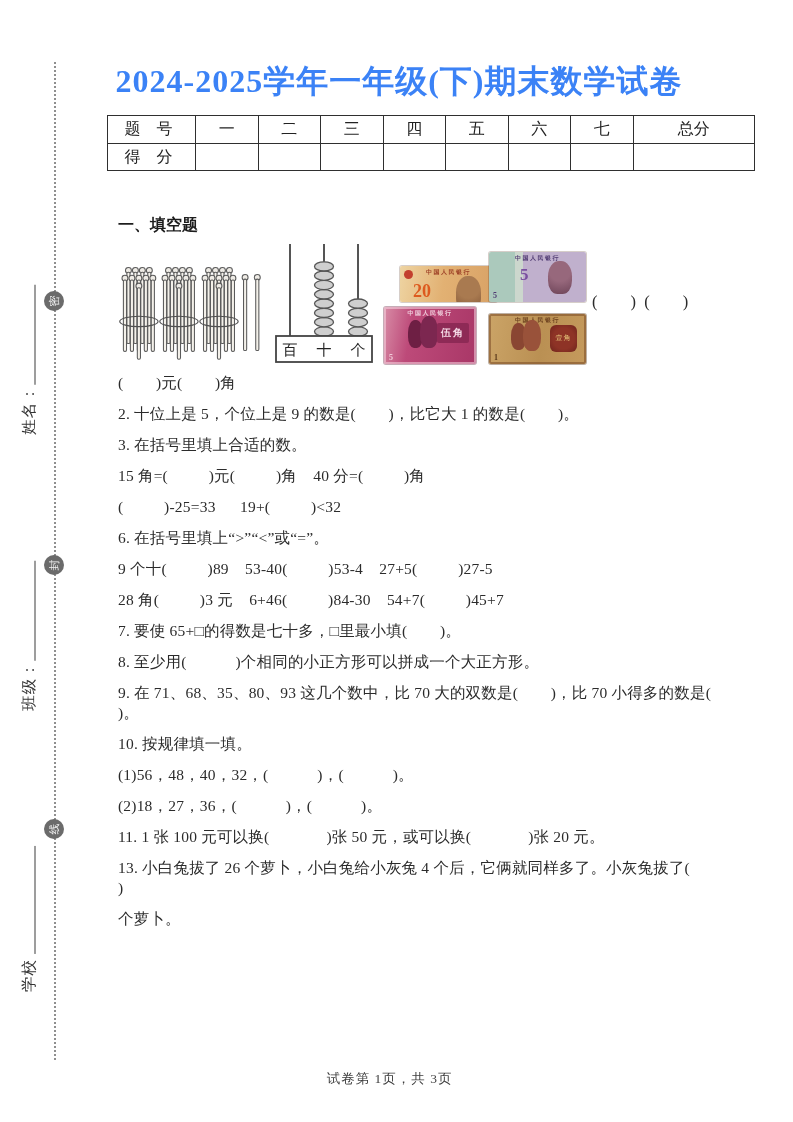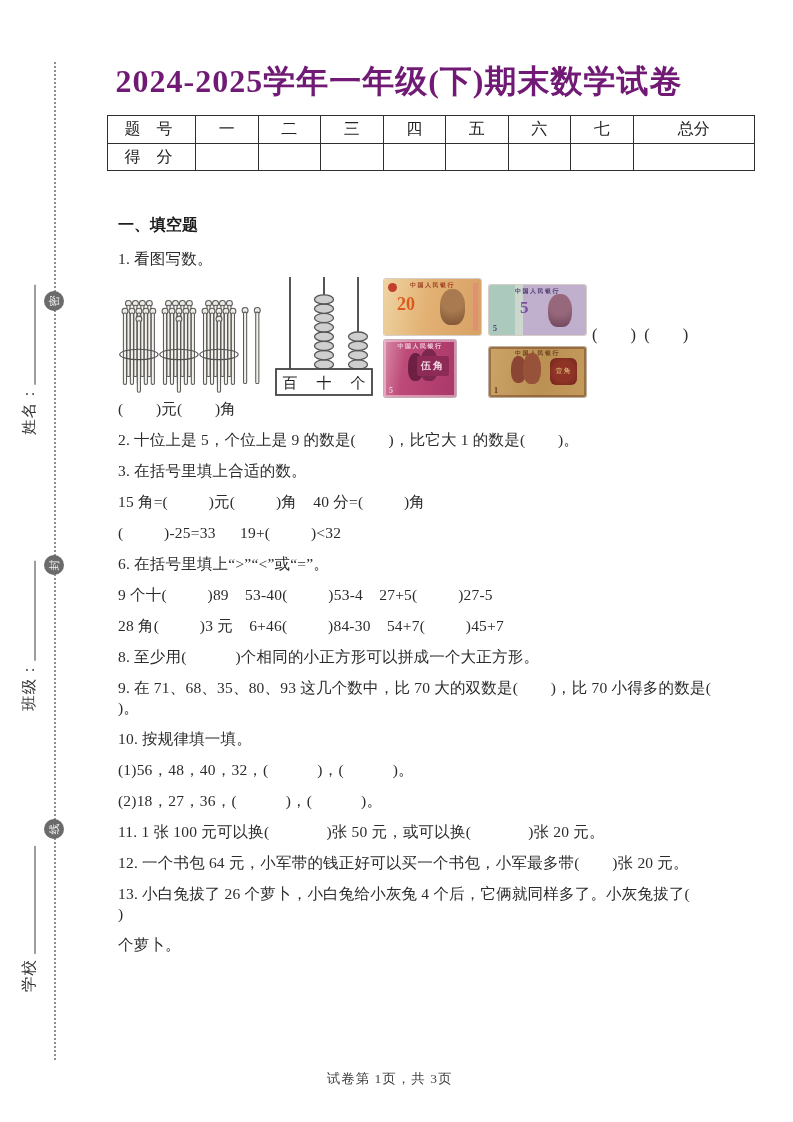--- a/index.html
+++ b/index.html
@@ -18,21 +18,21 @@
     transform:rotate(-90deg); }
   .vlabel { position:absolute; left:29px; transform:translate(-50%,-50%) rotate(-90deg);
     white-space:nowrap; font-size:15.5px; color:#333; letter-spacing:1px; }
   .blank-line { display:inline-block; width:100px; height:14px;
     border-bottom:1.5px solid #3c3c3c; vertical-align:-2px; }
   .blank-line.long { width:108px; }
 
   
   .content { position:absolute; left:75px; top:60px; width:648px; }
   .exam-title { text-align:center; font-size:32px; font-weight:bold; letter-spacing:1px;
-    color:#701a75; line-height:42px; }
+    color:#3b82f6; line-height:42px; }
   .exam-meta { text-align:right; font-size:15px; margin-top:4px; padding-right:6px; color:#333; }
   .exam-meta .lbl { color:#55616d; }
   .exam-meta .gap { display:inline-block; width:26px; }
 
   table.score { width:100%; margin-top:13px; border-collapse:collapse;margin-left:32px; }
   table.score td { border:1.5px solid #2f2f2f; text-align:center; font-size:16px;
     height:28px; color:#222; }
   table.score tr:last-child td { height:27px; }
   td.head-col { width:88px; letter-spacing:6px; }
 
@@ -49,43 +49,43 @@
   .money-grid { display:grid; grid-template-columns:99px 99px; gap:5px 6px;
     margin-left:10px; align-items:end; }
   .answer-blanks { font-size:16.5px; white-space:pre; margin:0 0 52px 4px; color:#2b2b2b; }
 
   .note { position:relative; overflow:hidden; border-radius:2px;
     box-shadow:0 0 0 1px rgba(90,60,40,.25); }
   .note .bank { position:absolute; top:2px; left:0; right:0; text-align:center;
     font-size:6px; letter-spacing:1.5px; font-weight:bold; }
   .note .portrait { position:absolute; border-radius:46% 46% 40% 40%; }
 
-  .note-20 { width:97px; height:56px;
-    background:linear-gradient(100deg,#eed4a2 0%,#e2b173 45%,#d8a165 100%); }
+  .note-20 { width:97px; height:36px;
+    background:linear-gradient(100deg,#eed4a2 0%,#e2b173 45%,#d8a165 100%);margin-left:16px; }
   .note-20 .bank { color:#9c3f25; }
   .note-20 .big-denom { position:absolute; left:13px; top:15px; font-size:18px;
     font-weight:bold; color:#dd5a1f; }
   .note-20 .portrait { right:16px; top:10px; width:25px; height:36px;
     background:radial-gradient(circle at 50% 30%,#a97a50 0 40%,#7d5233 100%); }
   .note-20 .emblem { position:absolute; left:4px; top:4px; width:9px; height:9px;
     border-radius:50%; background:#c3402e; }
   .note-20 .strip { position:absolute; right:3px; top:4px; bottom:4px; width:5px;
     background:rgba(236,120,130,.45); }
 
   .note-5 { width:97px; height:50px;
     background:linear-gradient(90deg,#abc9bc 0 27%,#ccd7cd 27% 35%,#c0b0cd 35% 100%); }
   .note-5 .bank { color:#4f3a72; }
   .note-5 .big-denom { position:absolute; left:31px; top:13px; font-size:17px;
     font-weight:bold; color:#7a4fa0; }
   .note-5 .portrait { right:14px; top:9px; width:24px; height:33px;
     background:radial-gradient(circle at 50% 30%,#97687c 0 40%,#6d4458 100%); }
   .note-5 .corner-num { position:absolute; left:4px; bottom:2px; font-size:8px;
     font-weight:bold; color:#4f3a72; }
 
-  .note-w5 { width:72px; height:57px;
+  .note-w5 { width:92px; height:57px;
     background:linear-gradient(100deg,#d88ca6 0%,#bd4a79 30%,#a93767 100%);
     box-shadow:inset 0 0 0 2px rgba(245,215,225,.55), 0 0 0 1px rgba(90,20,50,.35);padding-left:11px; }
   .note-w5 .portrait.p1 { left:24px; top:13px; width:15px; height:28px; background:#6e1f44; }
   .note-w5 .portrait.p2 { left:36px; top:9px;  width:18px; height:32px; background:#7c2750; }
   .note-w5 .denom-patch { position:absolute; right:7px; top:16px; width:32px; height:20px;
     background:#8e2a56; border-radius:2px; color:#f6dbe7; font-size:10px; font-weight:bold;
     text-align:center; line-height:20px; letter-spacing:2px; }
   .note-w5 .corner-num { position:absolute; left:5px; bottom:2px; font-size:8px;
     color:#f2cdda; font-weight:bold; }
   .note-w5 .bank { color:#f0cfdd; }
@@ -146,21 +146,20 @@
         <td></td>
         <td></td>
         <td></td>
         <td></td>
       </tr>
     </tbody>
       </table>
 
     <div class="section-heading">一、填空题</div>
 
-    <div class="line first">1. 看图写数。</div>
 
     <div class="figure-row">
 
       <svg class="sticks-svg" viewBox="0 0 170 116">
         <defs>
           <g id="stick">
             <circle cx="0" cy="3.4" r="3.4" fill="#efece6" stroke="#5a5a5a" stroke-width="1.2"></circle>
             <rect x="-1.8" y="5.4" width="3.6" height="82" rx="1.6" fill="#f4f1ea" stroke="#5a5a5a" stroke-width="1.2"></rect>
           </g>
           <g id="bundle">
@@ -234,36 +233,36 @@
           <div class="portrait p1"></div>
           <div class="portrait p2"></div>
           <div class="medal">壹角</div>
           <div class="corner-num">1</div>
         </div>
       </div>
 
       <span class="answer-blanks">(        )  (        )</span>
     </div>
 
-    <div class="line" style="margin-top:2px;">(        )元(        )角</div>
+    <div class="line" style="margin-top:9px;">(        )元(        )角</div>
 
     <div class="line q2">2. 十位上是 5，个位上是 9 的数是(        )，比它大 1 的数是(        )。</div>
     <div class="line">3. 在括号里填上合适的数。</div>
     <div class="line">15 角=(          )元(          )角    40 分=(          )角</div>
     <div class="line">(          )-25=33      19+(          )&lt;32</div>
     <div class="line">6. 在括号里填上“&gt;”“&lt;”或“=”。</div>
     <div class="line">9 个十(          )89    53-40(          )53-4    27+5(          )27-5</div>
     <div class="line">28 角(          )3 元    6+46(          )84-30    54+7(          )45+7</div>
+    <div class="line">7. 要使 65+□的得数是七十多，□里最小填(        )。</div>
     <div class="line">8. 至少用(            )个相同的小正方形可以拼成一个大正方形。</div>
     <div class="line">9. 在 71、68、35、80、93 这几个数中，比 70 大的双数是(        )，比 70 小得多的数是(        )。</div>
     <div class="line">10. 按规律填一填。</div>
     <div class="line">(1)56，48，40，32，(            )，(            )。</div>
     <div class="line">(2)18，27，36，(            )，(            )。</div>
     <div class="line">11. 1 张 100 元可以换(              )张 50 元，或可以换(              )张 20 元。</div>
-    <div class="line">12. 一个书包 64 元，小军带的钱正好可以买一个书包，小军最多带(        )张 20 元。</div>
     <div class="line">13. 小白兔拔了 26 个萝卜，小白兔给小灰兔 4 个后，它俩就同样多了。小灰兔拔了(          )</div>
     <div class="line">个萝卜。</div>
 
   </div>
 
   <div class="footer">试卷第 1页，共 3页</div>
 
 </div>
 
 </body></html>

